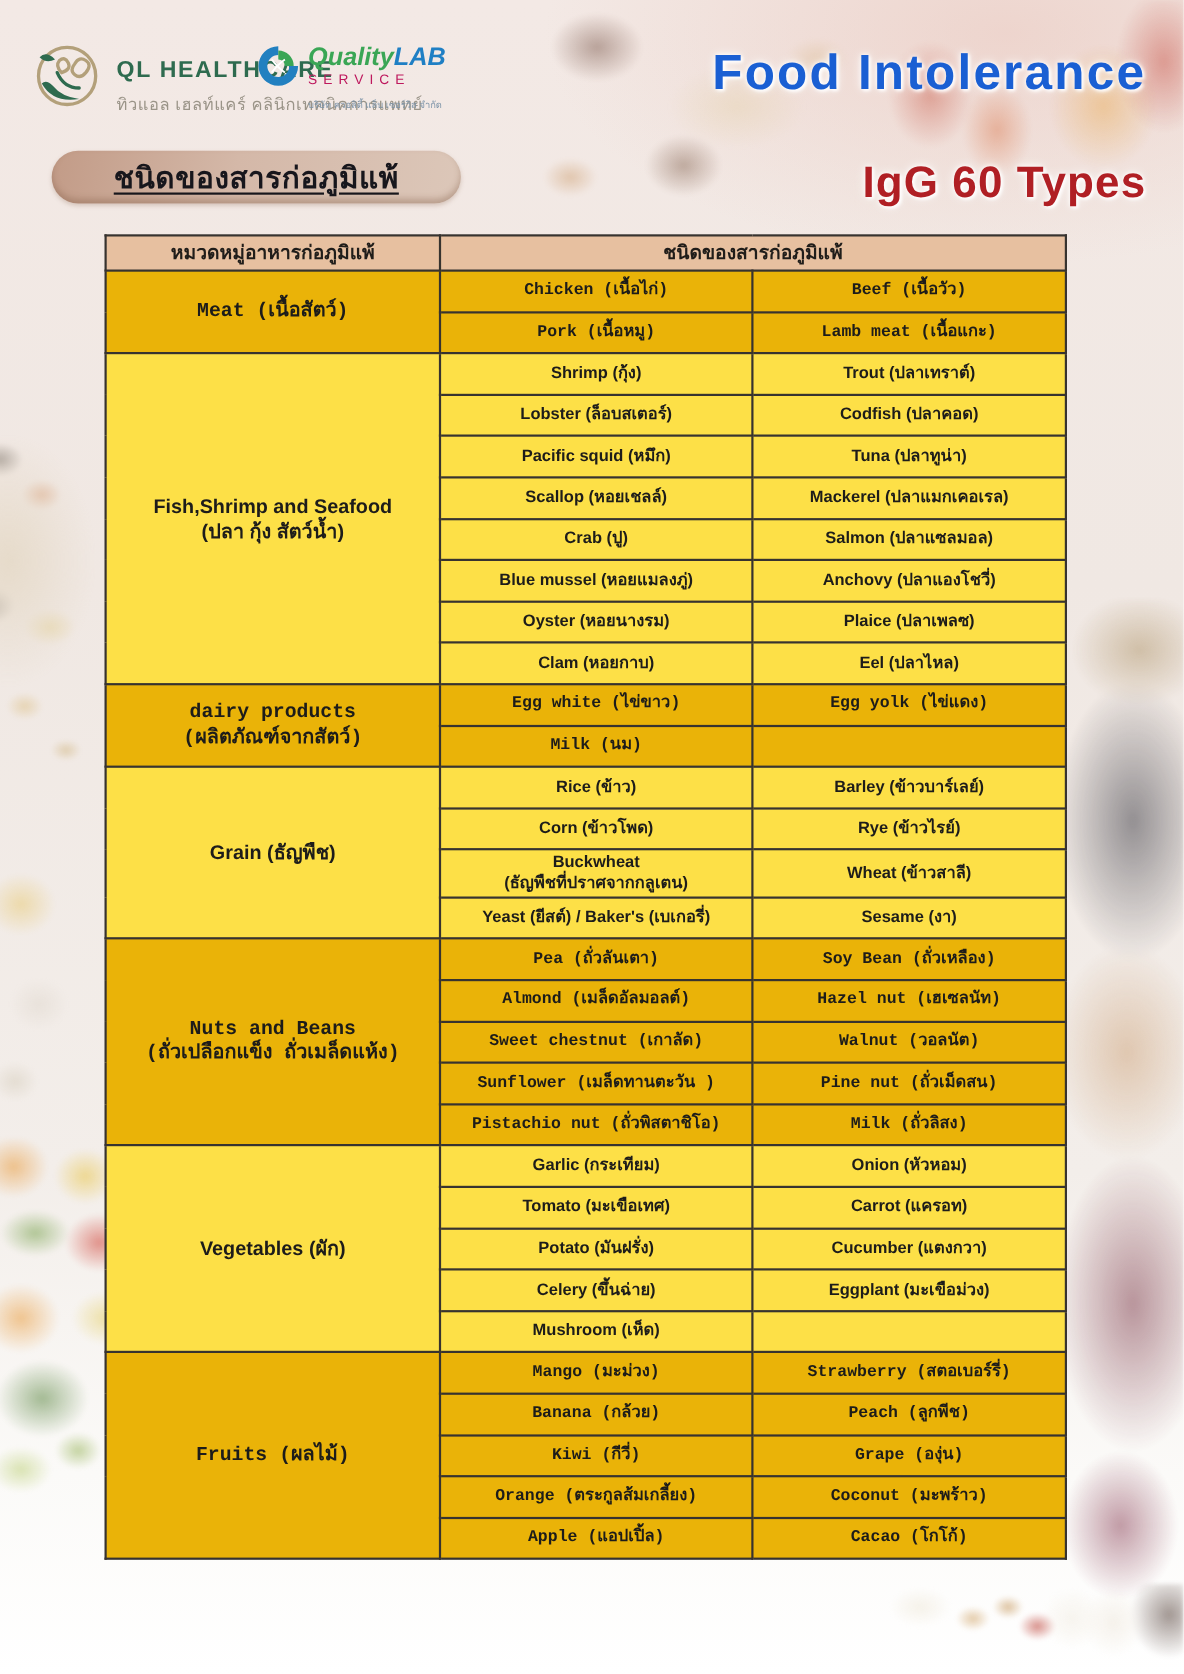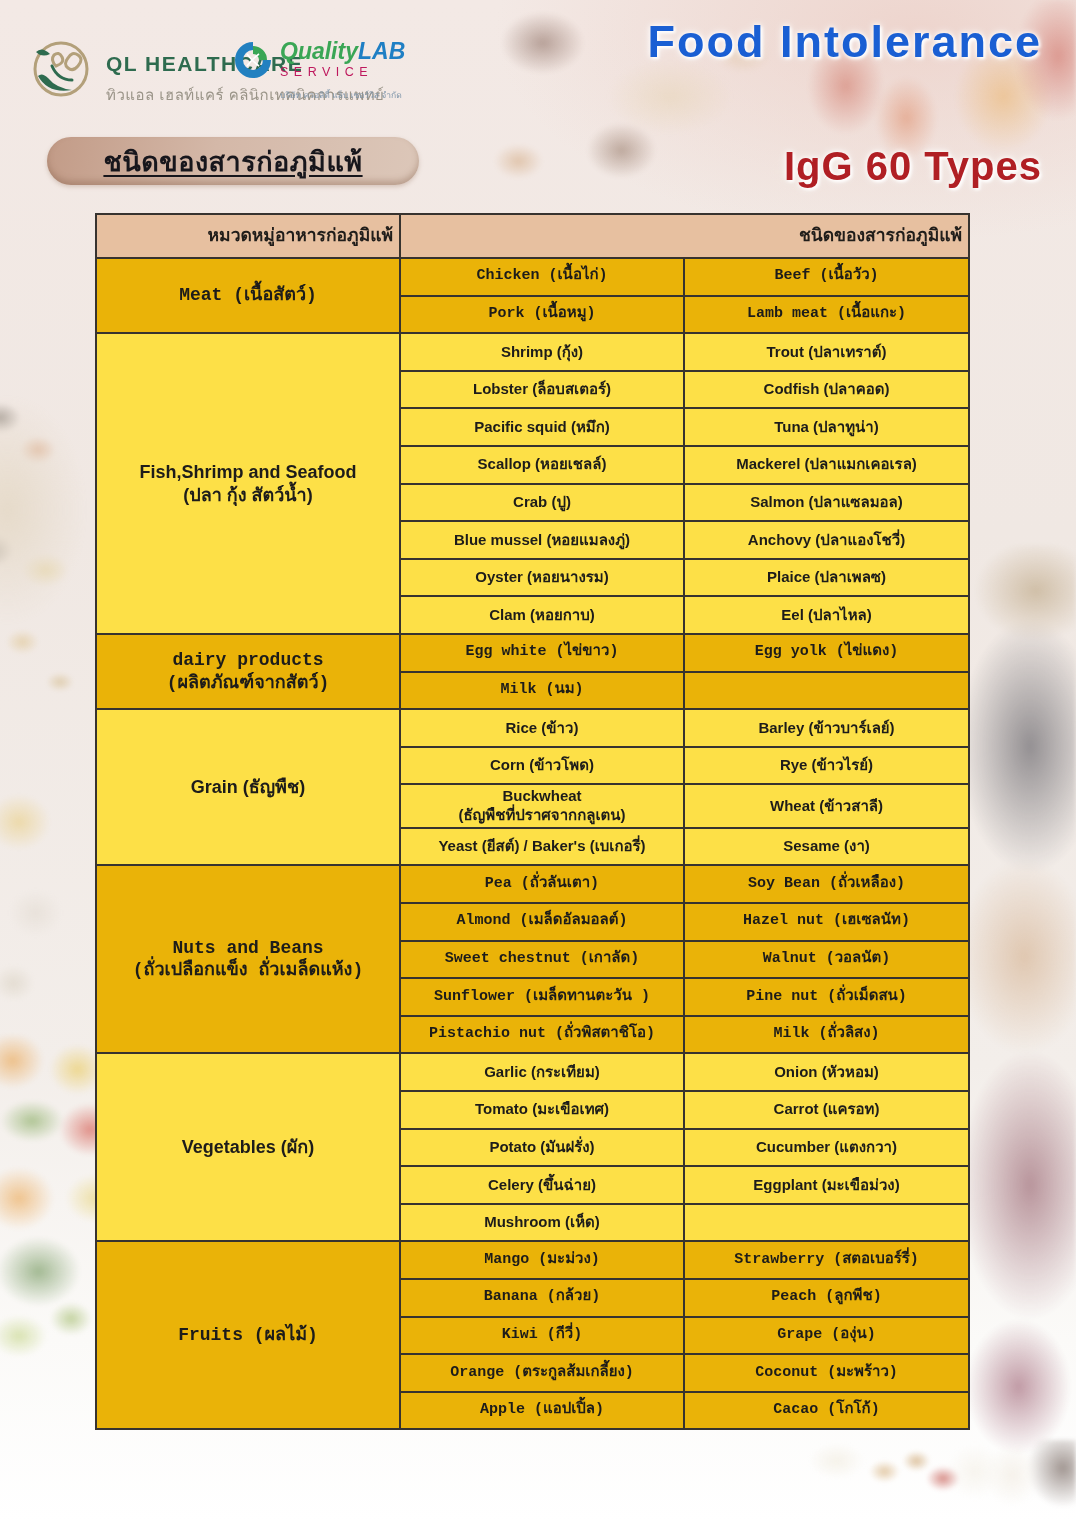--- a/index.html
+++ b/index.html
@@ -90,21 +90,21 @@
   .qlh-sub{font-size:15px;color:#9a9488;margin-top:7px;letter-spacing:.5px;}
   .qls-logo{position:absolute;left:233px;top:40px;width:40px;height:40px;}
   .qls-block{position:absolute;left:280px;top:40px;width:220px;line-height:1;}
   .qls-name{font-size:23px;font-weight:bold;font-style:italic;}
   .qls-name .g{color:#3aa655;}
   .qls-name .b{color:#1f7fc4;}
   .qls-service{font-size:12.5px;font-weight:normal;color:#be185d;letter-spacing:5.5px;margin-top:3px;}
   .qls-sub{font-size:8.5px;color:#7c93a8;margin-top:12px;}
 
   .food-title{
-    position:absolute;right:34px;top:16px;width:520px;text-align:right;
+    position:absolute;right:34px;top:40px;width:520px;text-align:right;
     font-size:45px;font-weight:bold;color:#1a5fd3;letter-spacing:2px;
     text-shadow:0 0 5px rgba(255,255,255,.95),0 0 10px rgba(255,255,255,.85),2px 2px 3px rgba(255,255,255,.9);
   }
   .igg-title{
     position:absolute;right:34px;top:104px;width:520px;text-align:right;
     font-size:40px;font-weight:bold;color:#b01f24;letter-spacing:1px;
     text-shadow:0 0 5px rgba(255,255,255,.95),0 0 10px rgba(255,255,255,.85),2px 2px 3px rgba(255,255,255,.9);
     margin-top:40px;
   }
 
@@ -127,21 +127,21 @@
     font-size:15px;color:#1d1c1a;
   }
   table.allergen col.c1{width:304px;}
   table.allergen col.c2{width:284px;}
   table.allergen col.c3{width:285px;}
   table.allergen th,table.allergen td{
     border:2.5px solid #37332f;text-align:center;vertical-align:middle;
     padding:2px 6px;white-space:pre-line;line-height:1.25;
   }
   table.allergen th{
-    height:44px;background:#e7c0a0;font-size:17.5px;font-weight:bold;color:#201d1a;text-align:right;
+    height:32px;background:#e7c0a0;font-size:17.5px;font-weight:bold;color:#201d1a;
   }
   table.allergen td{height:37.6px;font-weight:600;}
   td.cat{font-weight:bold;font-size:18px;}
   .tone-grey{background:#eab308;font-family:Liberation Mono, monospace;}
   .tone-cream{background:#fde047;}
 </style>
 </head>
 <body>
 
 <div class="decor decor-topright" data-name="food-collage-top-image"></div>

